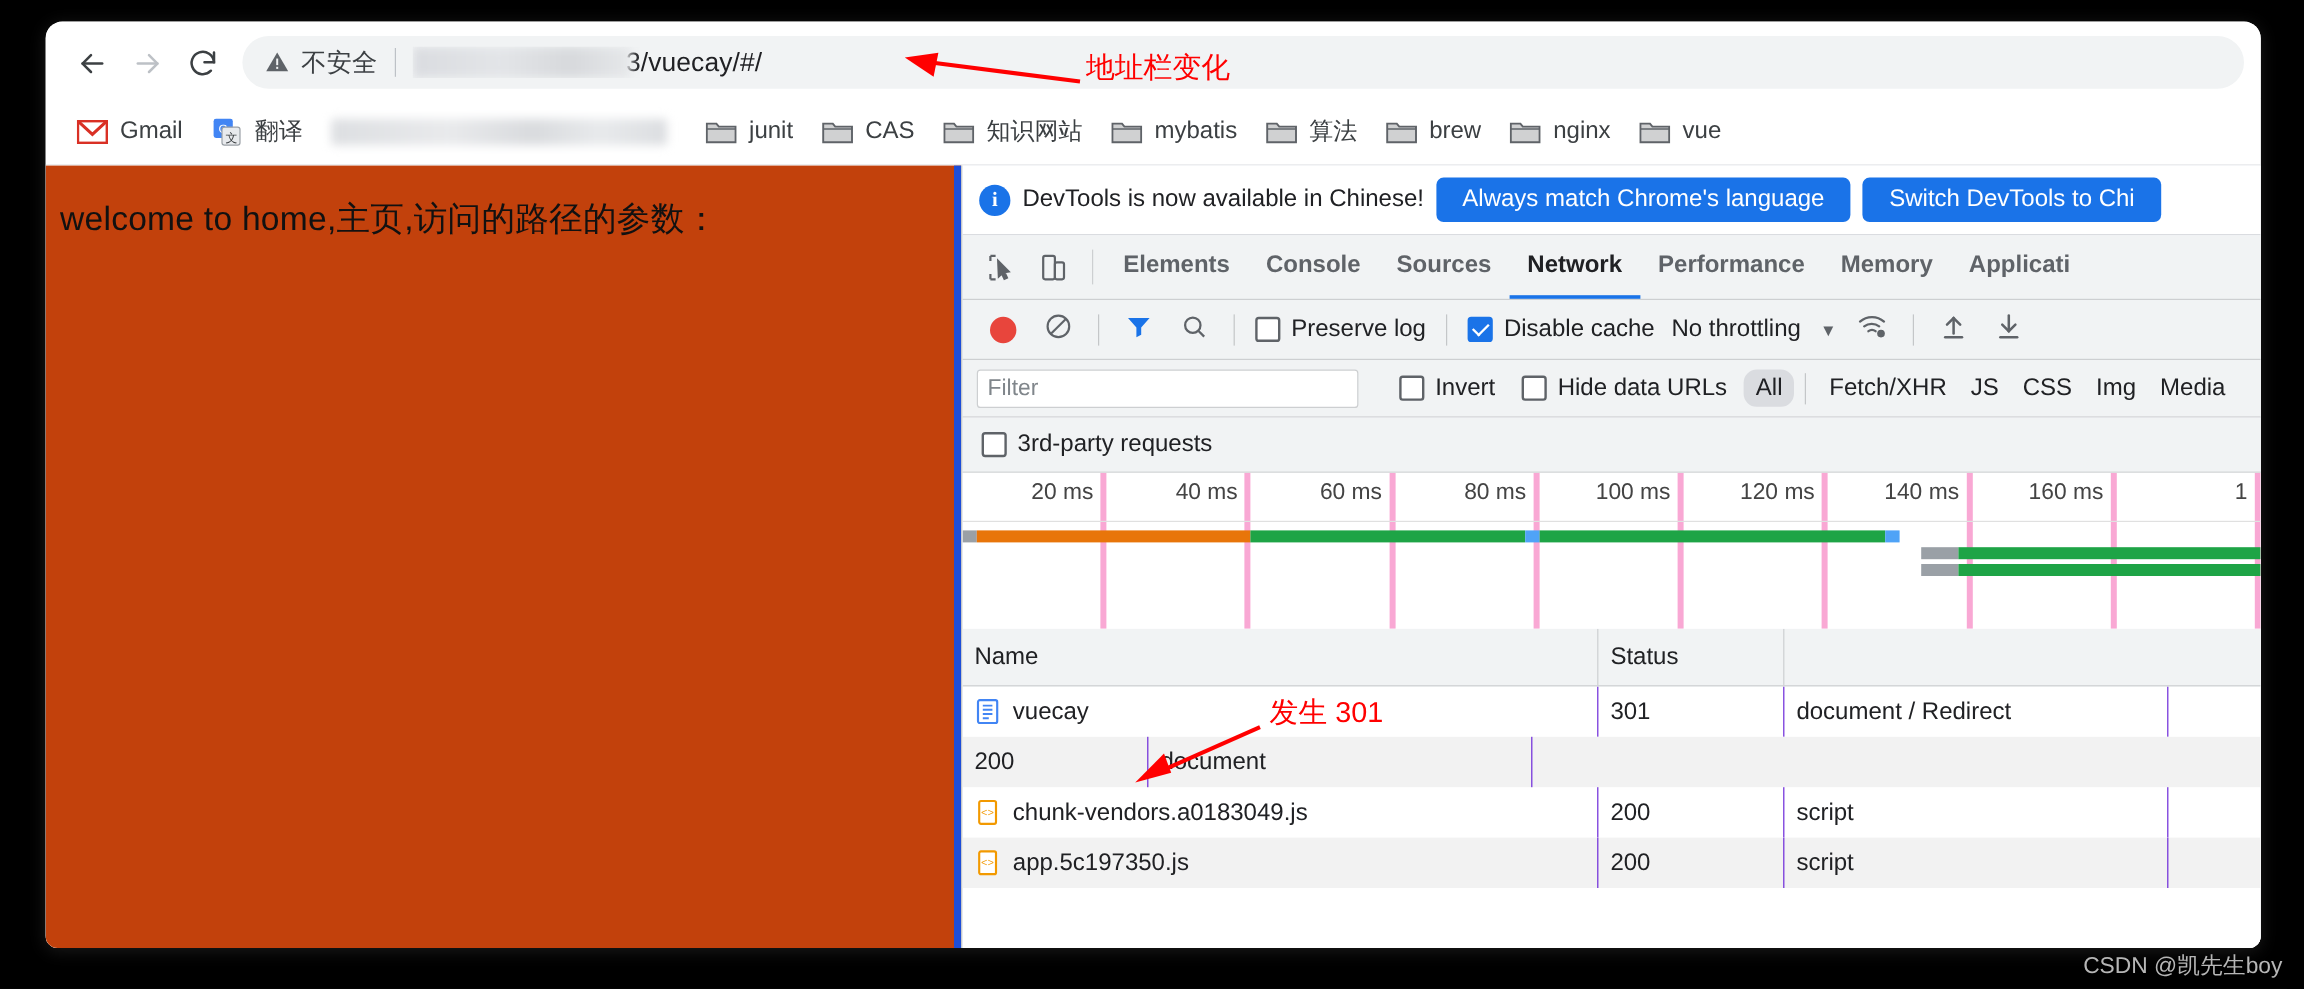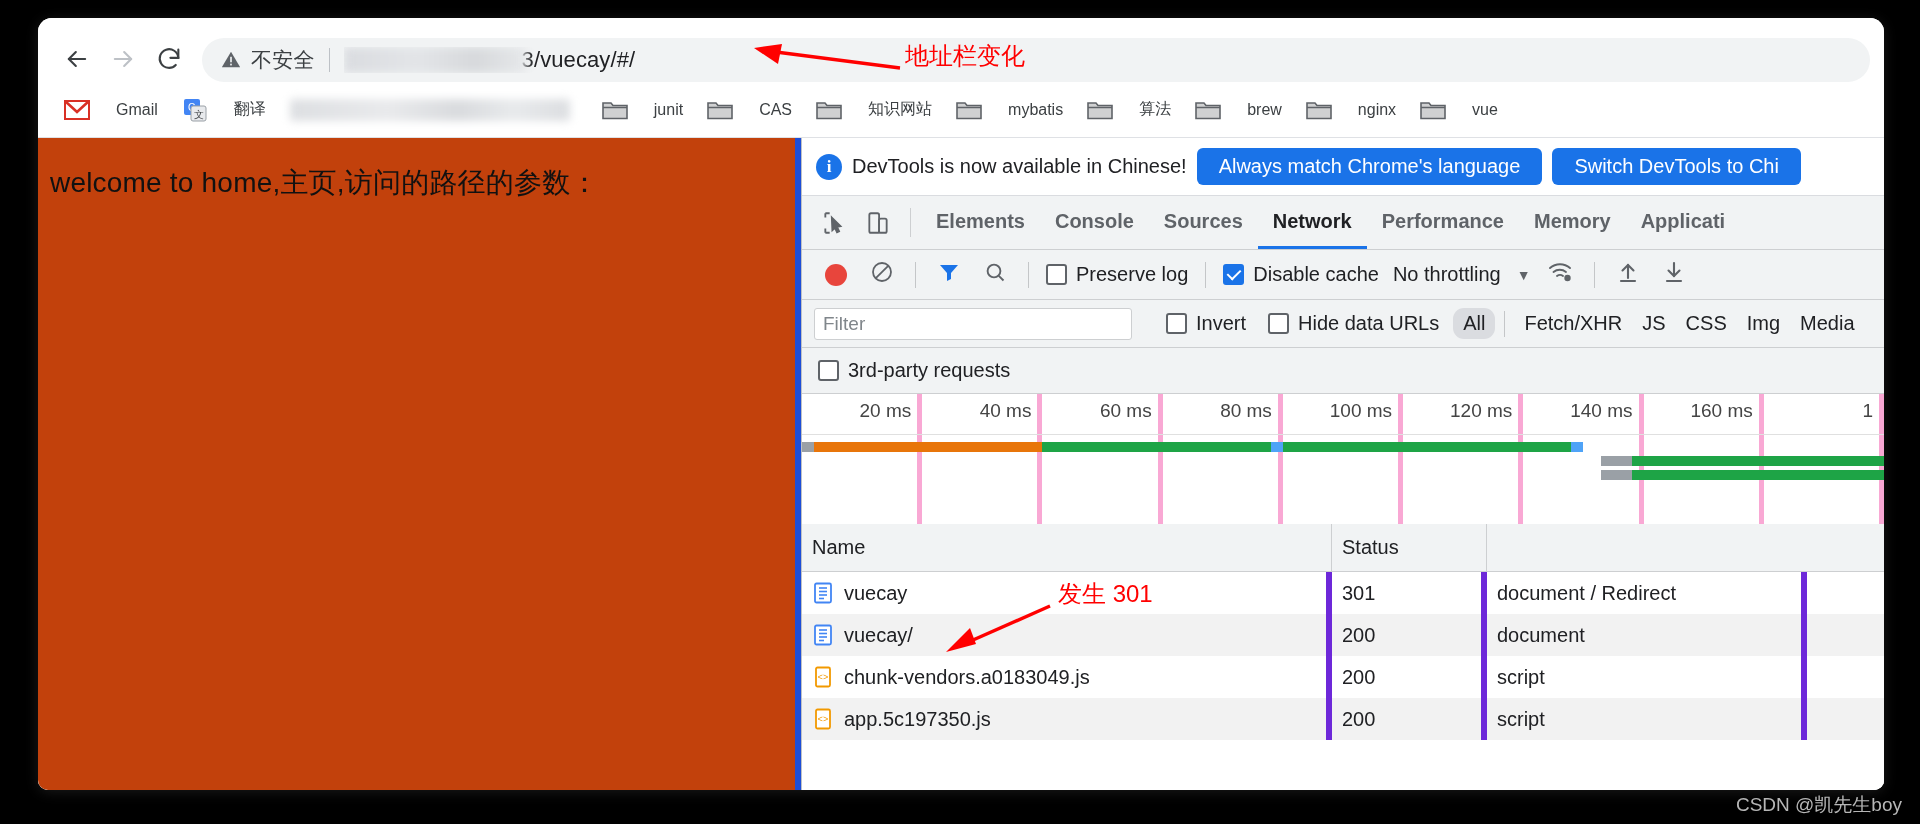--- a/index.html
+++ b/index.html
@@ -16,21 +16,21 @@
     width: 1846px; height: 772px;
     background: #fff;
     border-radius: 14px 14px 10px 10px;
     overflow: hidden;
     box-shadow: 0 2px 14px rgba(255,255,255,0.10);
   }
 
   
   .toolbar {
     height: 64px; background:#fff;
-    display:flex; align-items:flex-end; padding: 12px 14px 0 16px;
+    display:flex; align-items:flex-start; padding: 12px 14px 0 16px;
     position: relative;
   }
   .navbtn {
     width: 46px; height: 46px; border-radius: 50%;
     display:flex; align-items:center; justify-content:center;
     color:#3c4043; flex: 0 0 auto; cursor: pointer;
   }
   .navbtn svg { display:block; }
   .navbtn.disabled { color:#bdc1c6; }
 
@@ -66,21 +66,21 @@
     display:flex; align-items:center; padding: 0 16px;
     border-bottom: 1px solid #dfe1e5;
     overflow: hidden;
   }
   .bm {
     display:flex; align-items:center; height: 38px;
     padding: 0 10px; border-radius: 5px; cursor:pointer;
     flex: 0 0 auto; margin-right: 4px;
   }
   .bm-label {
-    font-size: 16px; color:#3c4043; white-space: nowrap; margin-left: 26px;
+    font-size: 20px; color:#3c4043; white-space: nowrap; margin-left: 10px;
   }
   .bm-ico { width: 26px; height: 26px; flex:0 0 auto; display:flex; align-items:center; justify-content:center; }
   .bm-blur {
     width: 280px; height: 22px; margin: 0 22px 0 10px; flex:0 0 auto;
     background: linear-gradient(90deg,#dddfe2,#e9eaec 35%,#d9dbde 60%,#e8eaec 80%,#dcdee1);
     filter: blur(4px); border-radius: 3px;
   }
 
   
   .content { display:flex; height: 652px; background:#fff; }
@@ -204,21 +204,21 @@
     background:#f1f3f4; border-bottom:1px solid #cdcfd1; position:relative;
   }
   .th {
     font-size: 20px; color:#202124; display:flex; align-items:center;
     padding-left: 10px; border-right:1px solid #cdcfd1; flex:0 0 auto;
   }
   .td-row { display:flex; height: 42px; flex:0 0 42px; align-items:stretch; }
   .td-row:nth-child(odd) { background:#f2f2f2; }
   .td {
     font-size: 20px; color:#202124; display:flex; align-items:center;
-    padding-left: 10px; border-right:6px solid #6d28d9; flex:0 0 auto;
+    padding-left: 10px; border-right:1px solid #6d28d9; flex:0 0 auto;
     white-space:nowrap; overflow:hidden;
   }
   .c-name { width: 530px; }
   .c-status { width: 155px; }
   .c-type { width: 320px; }
   .rowicon { width: 22px; height: 22px; margin-right: 10px; flex:0 0 auto; }
 
   
   .anno {
     position:absolute; color:#f00; font-size: 24px; font-weight: 500;
@@ -585,32 +585,20 @@
                     <line x1="7" y1="16.5" x2="12" y2="16.5" stroke="#4285f4" stroke-width="1.6"></line>
                   </svg>
               </span>
               <span>vuecay</span>
             </div>
             <div class="td c-status">301</div>
             <div class="td c-type">document / Redirect</div>
           </div>
 
           <div class="td-row">
-            <div class="td c-name">
-              <span class="rowicon">
-                <svg width="22" height="22" viewBox="0 0 22 22">
-                    <rect x="3" y="1.5" width="16" height="19" rx="1.5" fill="#fff" stroke="#4285f4" stroke-width="1.8"></rect>
-                    <line x1="7" y1="6" x2="15" y2="6" stroke="#4285f4" stroke-width="1.6"></line>
-                    <line x1="7" y1="9.5" x2="15" y2="9.5" stroke="#4285f4" stroke-width="1.6"></line>
-                    <line x1="7" y1="13" x2="15" y2="13" stroke="#4285f4" stroke-width="1.6"></line>
-                    <line x1="7" y1="16.5" x2="12" y2="16.5" stroke="#4285f4" stroke-width="1.6"></line>
-                  </svg>
-              </span>
-              <span>vuecay/</span>
-            </div>
             <div class="td c-status">200</div>
             <div class="td c-type">document</div>
           </div>
 
           <div class="td-row">
             <div class="td c-name">
               <span class="rowicon">
                 <svg width="22" height="22" viewBox="0 0 22 22">
                     <rect x="4" y="1.5" width="14" height="19" rx="1.5" fill="#fff" stroke="#f29900" stroke-width="1.8"></rect>
                     <text x="11" y="14" font-size="9" fill="#f29900" text-anchor="middle" font-family="Liberation Mono, monospace">&lt;&gt;</text>

